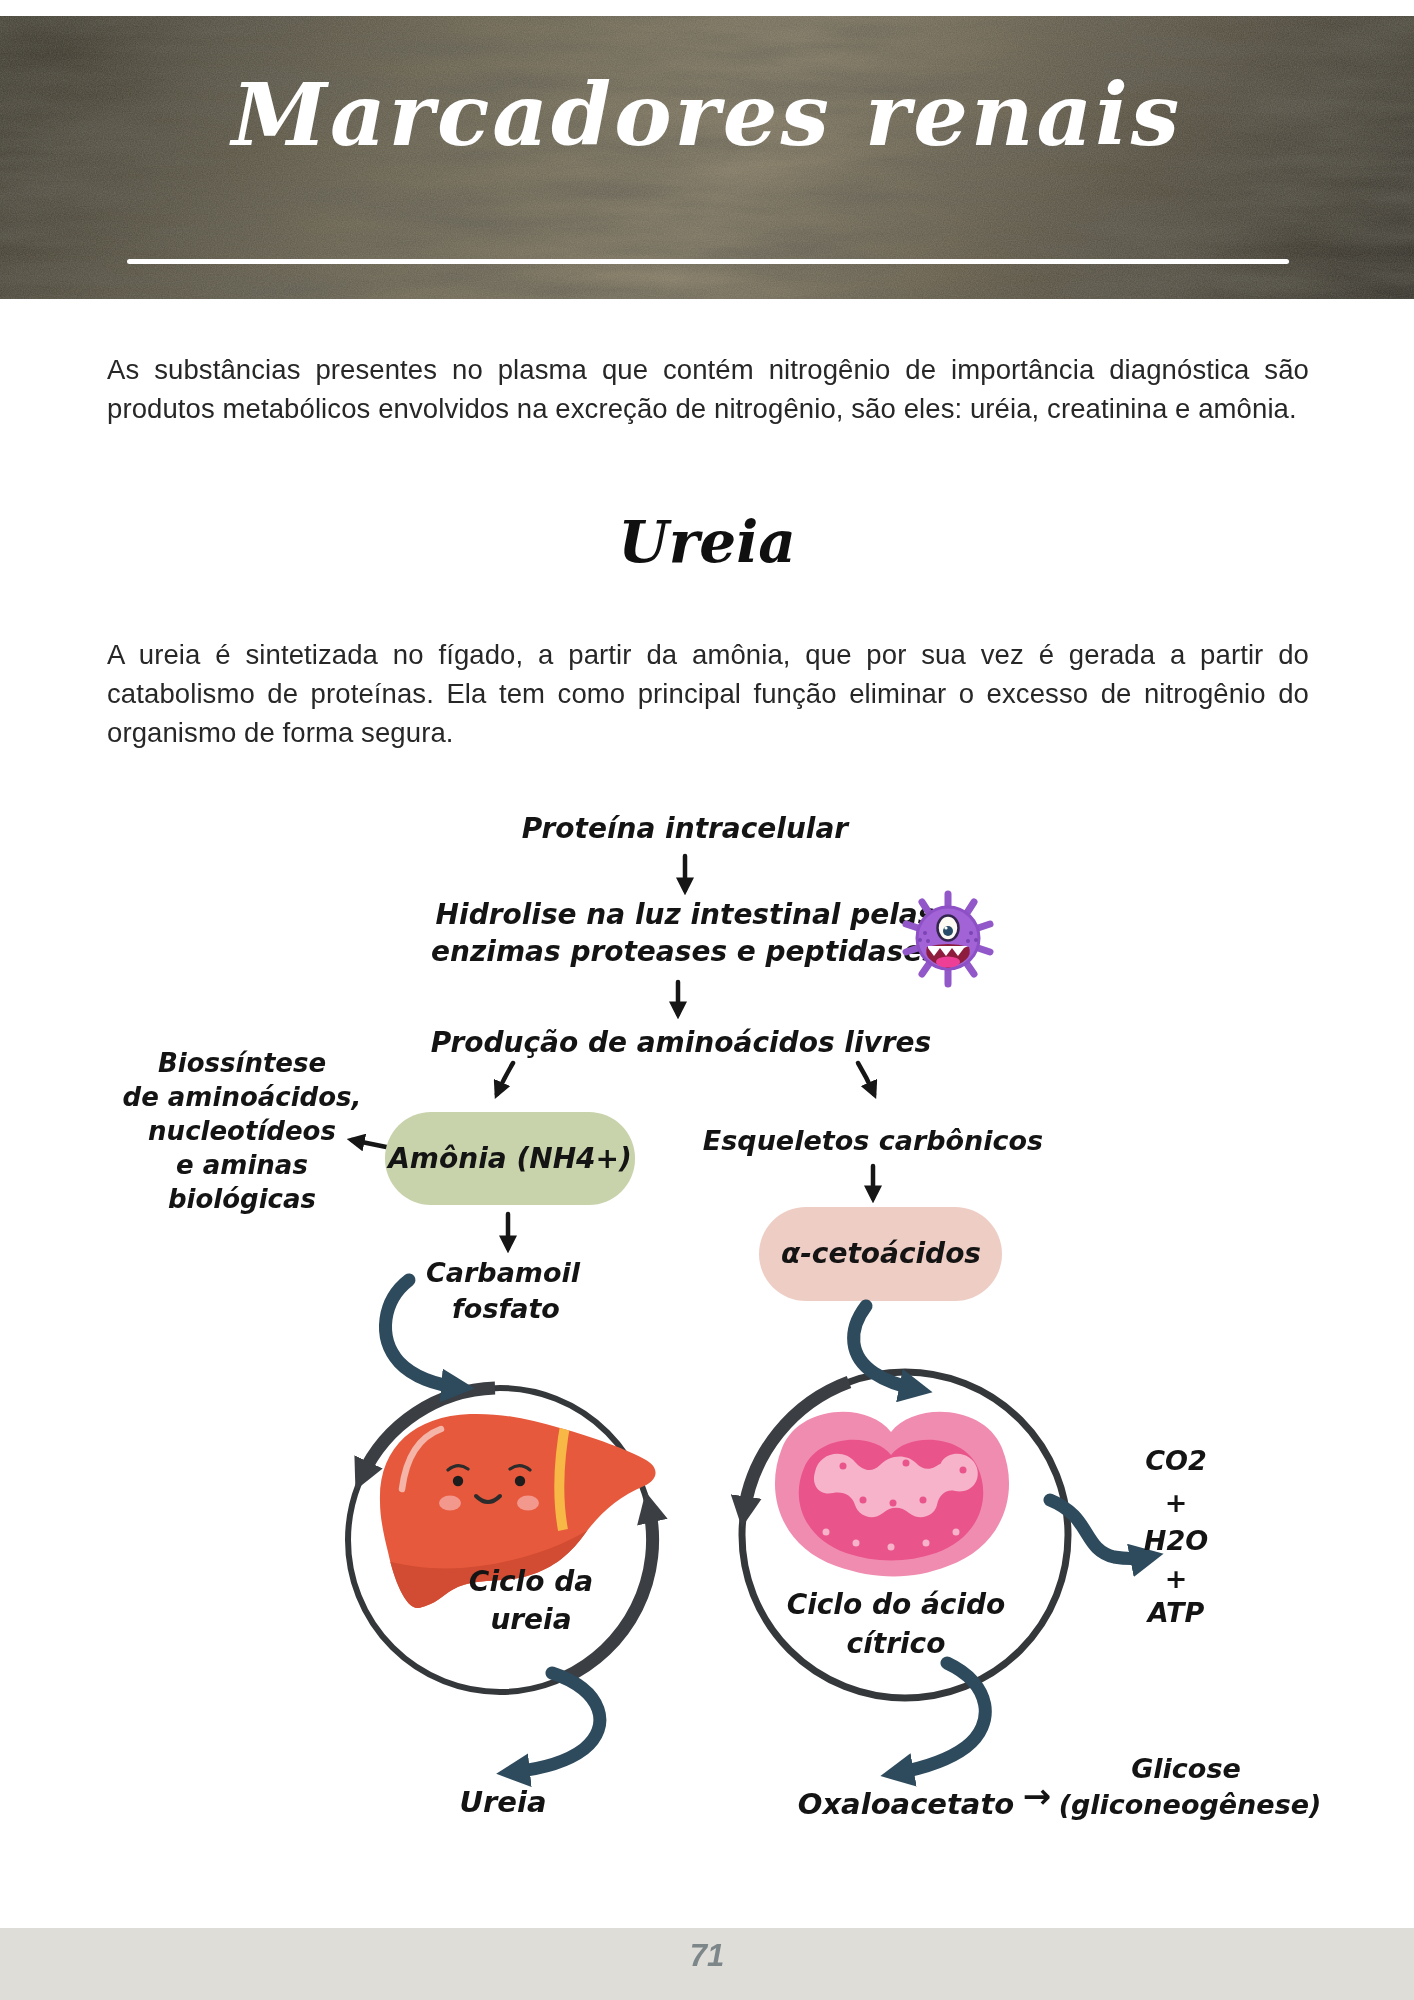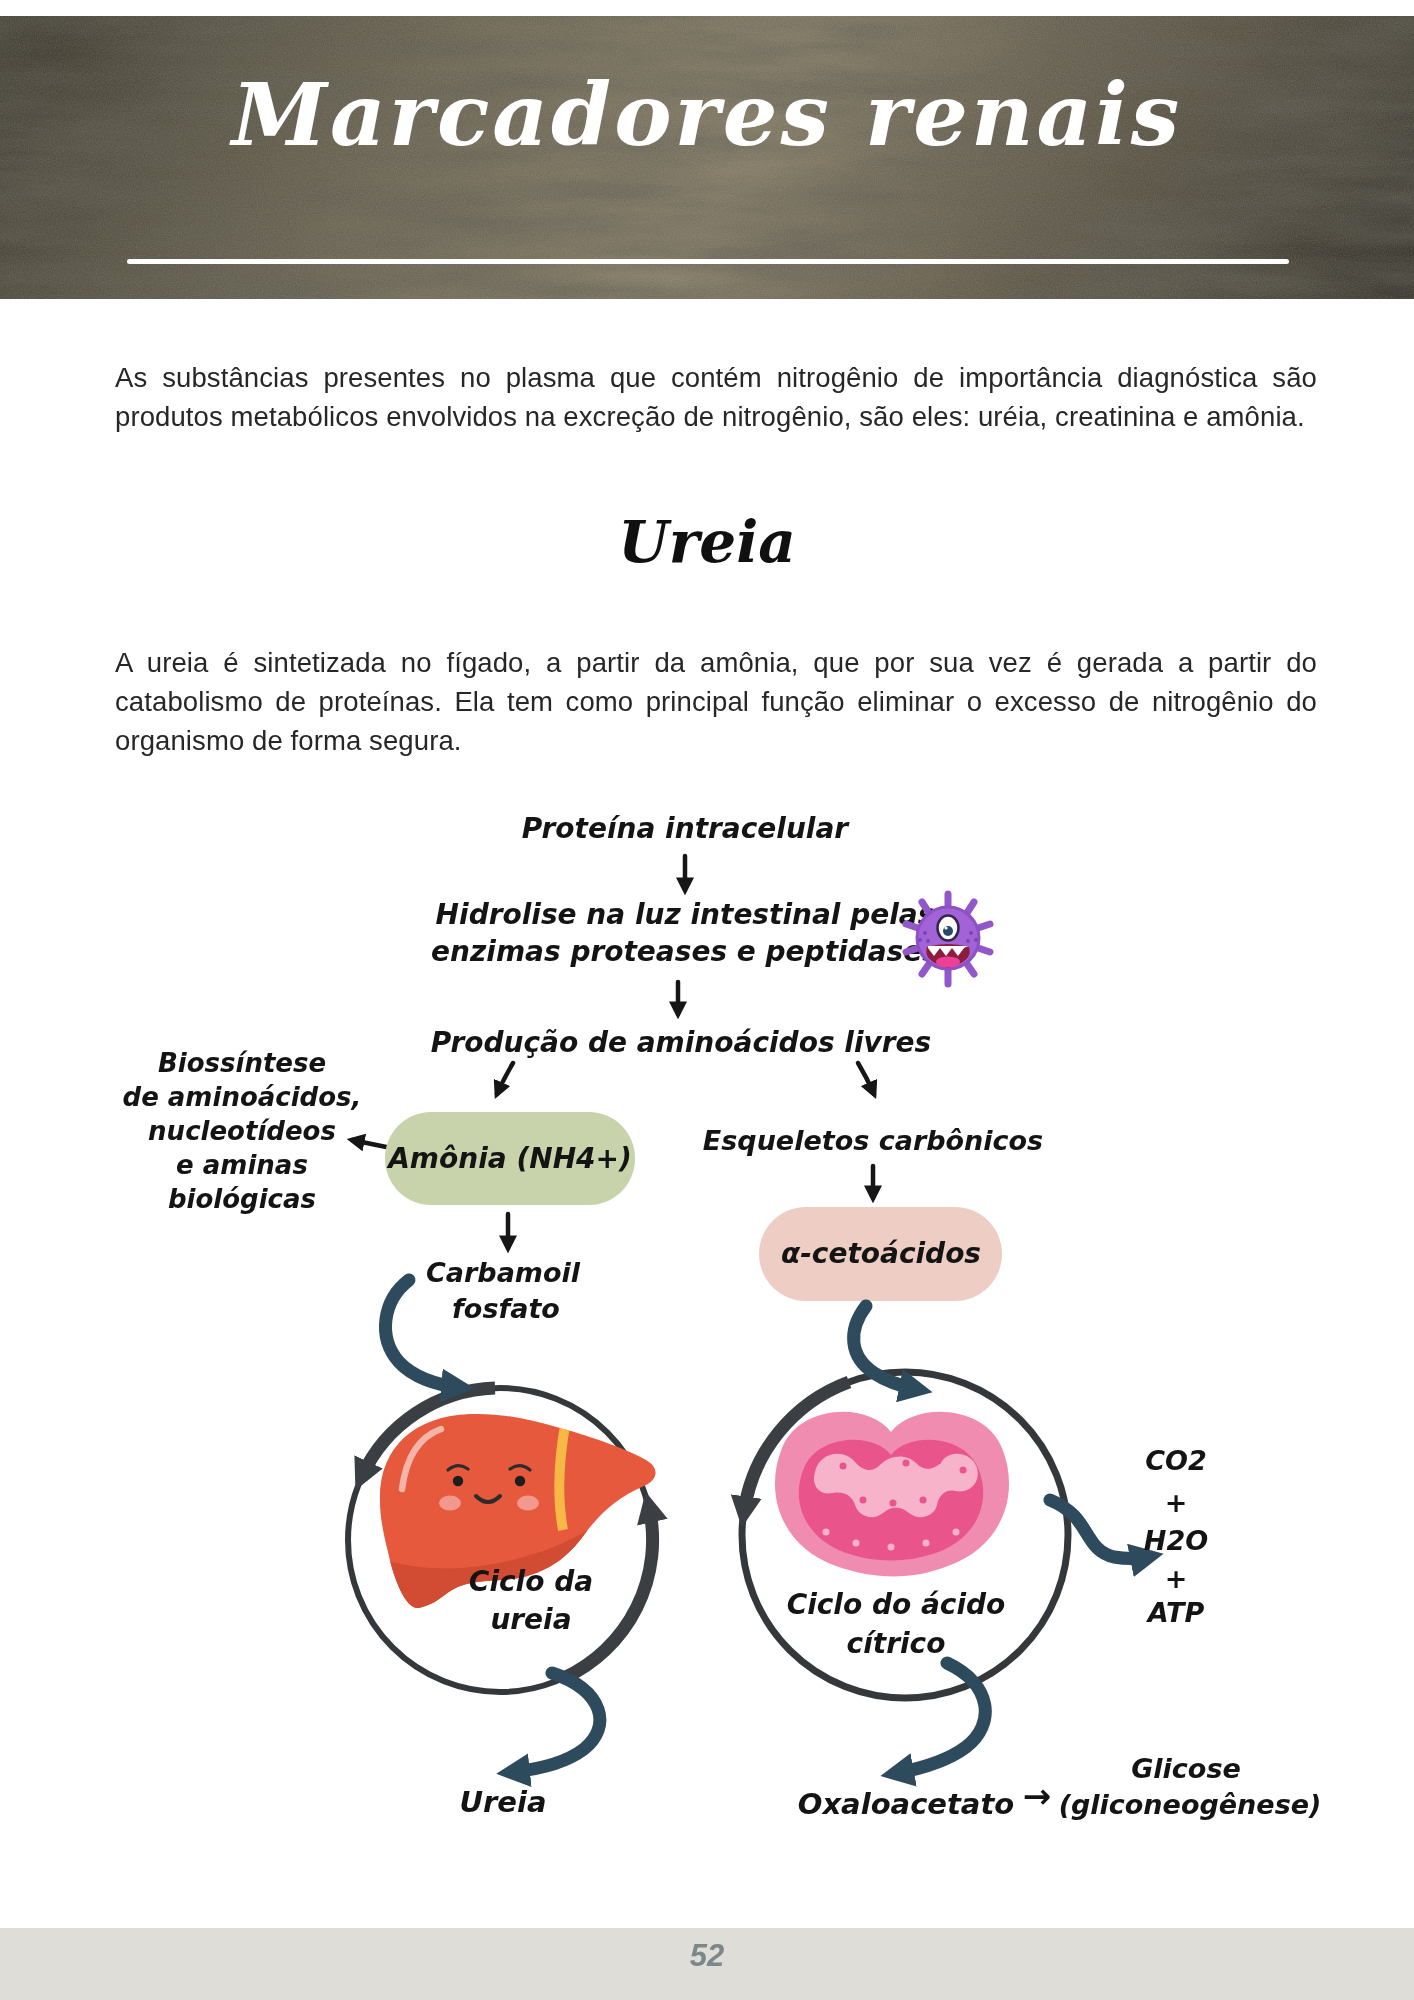--- a/index.html
+++ b/index.html
@@ -10,21 +10,21 @@
        background:linear-gradient(118deg,#2e2b23 0%,#6b example 0,#6b6450 30%,#8a8069 52%,#544d3e 76%,#262420 100%);
        background:linear-gradient(118deg,#2e2b23 0%,#6b6450 30%,#8a8069 52%,#544d3e 76%,#262420 100%);}
   .hdr-tex{position:absolute;left:0;top:0;}
   .title{position:absolute;left:0;top:48px;width:1414px;text-align:center;color:#ffffff;
          font-family:"DejaVu Serif",serif;font-style:italic;font-weight:700;font-size:86px;
          letter-spacing:3px;margin:0;}
   .title-line{position:absolute;left:127px;top:243px;width:1162px;height:5px;background:#ffffff;
               border-radius:3px;}
   
   .para{position:absolute;left:107px;width:1202px;text-align:justify;color:#272727;
-        font-size:27.5px;line-height:39px;letter-spacing:.1px;margin:8px;}
+        font-size:27.5px;line-height:39px;letter-spacing:.1px;margin:0;}
   .p1{top:350px;}
   .p2{top:635px;}
   .sec-head{position:absolute;left:0;top:508px;width:1414px;text-align:center;margin:0;
             font-family:"DejaVu Serif",serif;font-style:italic;font-weight:700;font-size:58px;color:#101010;}
   
   .diagram{position:absolute;left:0;top:780px;}
   .dlabel{font-family:"DejaVu Sans",sans-serif;font-style:italic;font-weight:700;
           fill:#141414;text-anchor:middle;}
   .s26{font-size:26px;} .s27{font-size:27px;} .s28{font-size:28px;} .s29{font-size:29px;} .s34{font-size:34px;}
   .blk{stroke:#161616;stroke-width:4.5;fill:none;stroke-linecap:round;}
@@ -195,15 +195,15 @@
 
     <text class="dlabel s29" x="503" y="1812">Ureia</text>
     <text class="dlabel s29" x="906" y="1814">Oxaloacetato</text>
     <text class="dlabel s34" x="1037" y="1808">→</text>
     <text class="dlabel s27" x="1186" y="1778">Glicose</text>
     <text class="dlabel s27" x="1190" y="1814">(gliconeogênese)</text>
   </svg>
 
   <p class="handle">@natvet.studies</p>
   <div class="band"></div>
-  <p class="pnum">52</p>
+  <p class="pnum">71</p>
 
 </div>
 
 </body></html>

